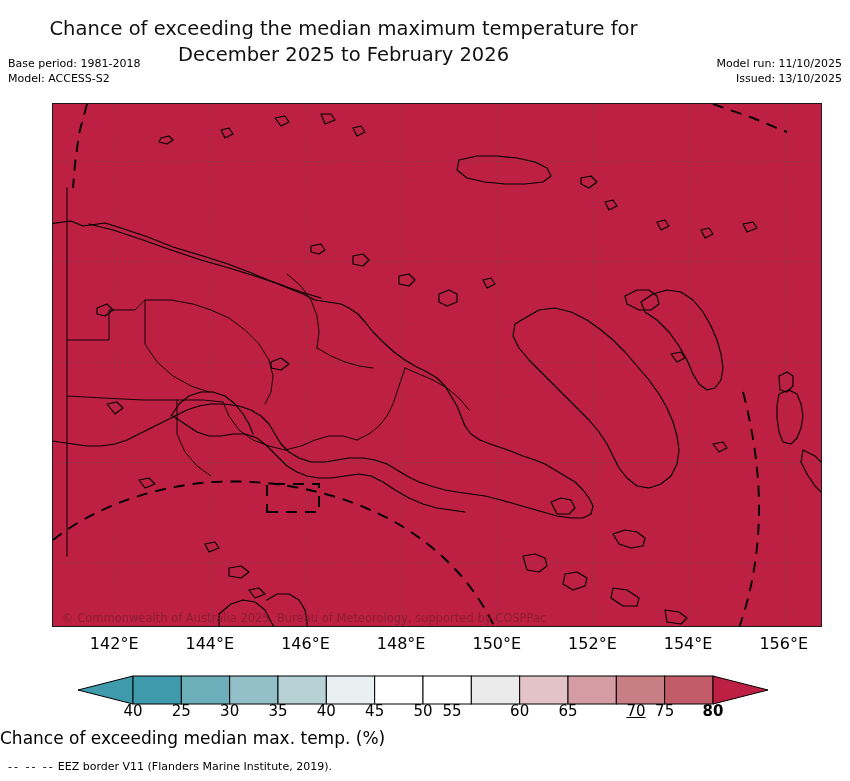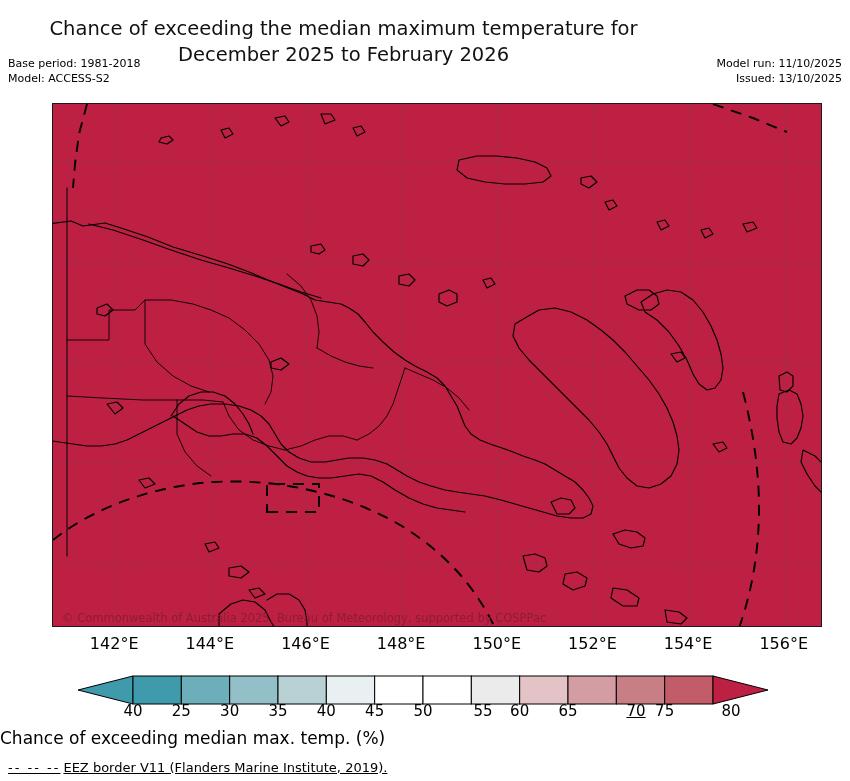--- a/index.html
+++ b/index.html
@@ -102,23 +102,22 @@
     left: 0;
     top: 728px;
     width: 850px;
     font-size: 17px;
   }
 
   #footnote {
     position: absolute;
     left: 8px;
     top: 760px;
-    font-size: 13px;
+    font-size: 11px;
     white-space: nowrap;
-    text-decoration: underline;
   }
   #footnote .dashes {
     letter-spacing: 2px;
     margin-right: 3px;
   }
 </style>
 </head>
 <body>
 
 <div id="title">
@@ -319,25 +318,25 @@
     </svg>
 </div>
 <div id="cbtick-layer">
     <div class="cbtick" style="left: 133px;">40</div>
     <div class="cbtick" style="left: 181.333px;">25</div>
     <div class="cbtick" style="left: 229.667px;">30</div>
     <div class="cbtick" style="left: 278px;">35</div>
     <div class="cbtick" style="left: 326.333px;">40</div>
     <div class="cbtick" style="left: 374.667px;">45</div>
     <div class="cbtick" style="left: 423px;">50</div>
-    <div class="cbtick" style="left: 483px;">55</div>
+    <div class="cbtick" style="left: 452px;">55</div>
     <div class="cbtick" style="left: 519.667px;">60</div>
     <div class="cbtick" style="left: 568px;">65</div>
     <div class="cbtick" style="left: 636px; text-decoration: underline;">70</div>
     <div class="cbtick" style="left: 664.667px;">75</div>
-    <div class="cbtick" style="left: 731px;">80</div>
+    <div class="cbtick" style="left: 713px; font-weight: bold;">80</div>
   </div>
 
 <div id="cb-label">Chance of exceeding median max. temp. (%)</div>
 
 <div id="footnote">
   <span class="dashes">--  --  --</span><span>EEZ border V11 (Flanders Marine Institute, 2019).</span>
 </div>
 
 </body></html>

